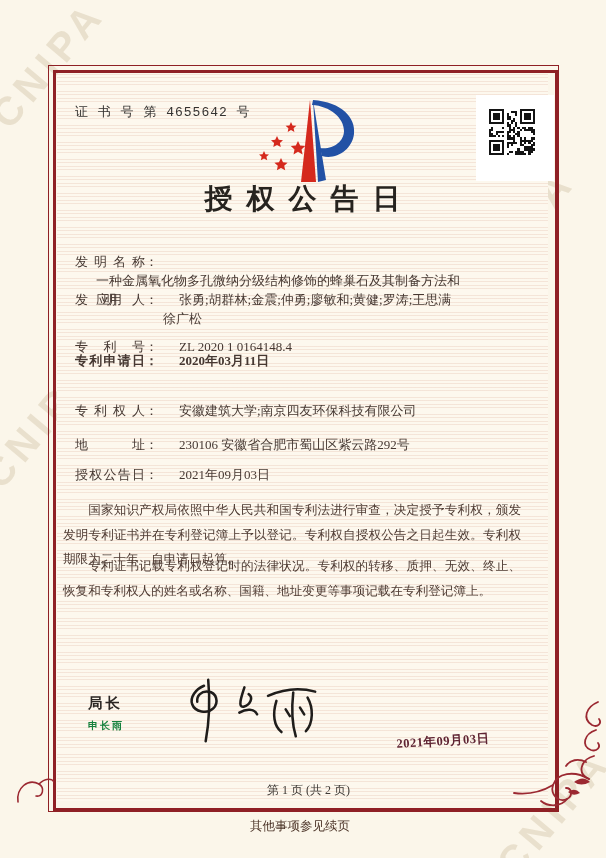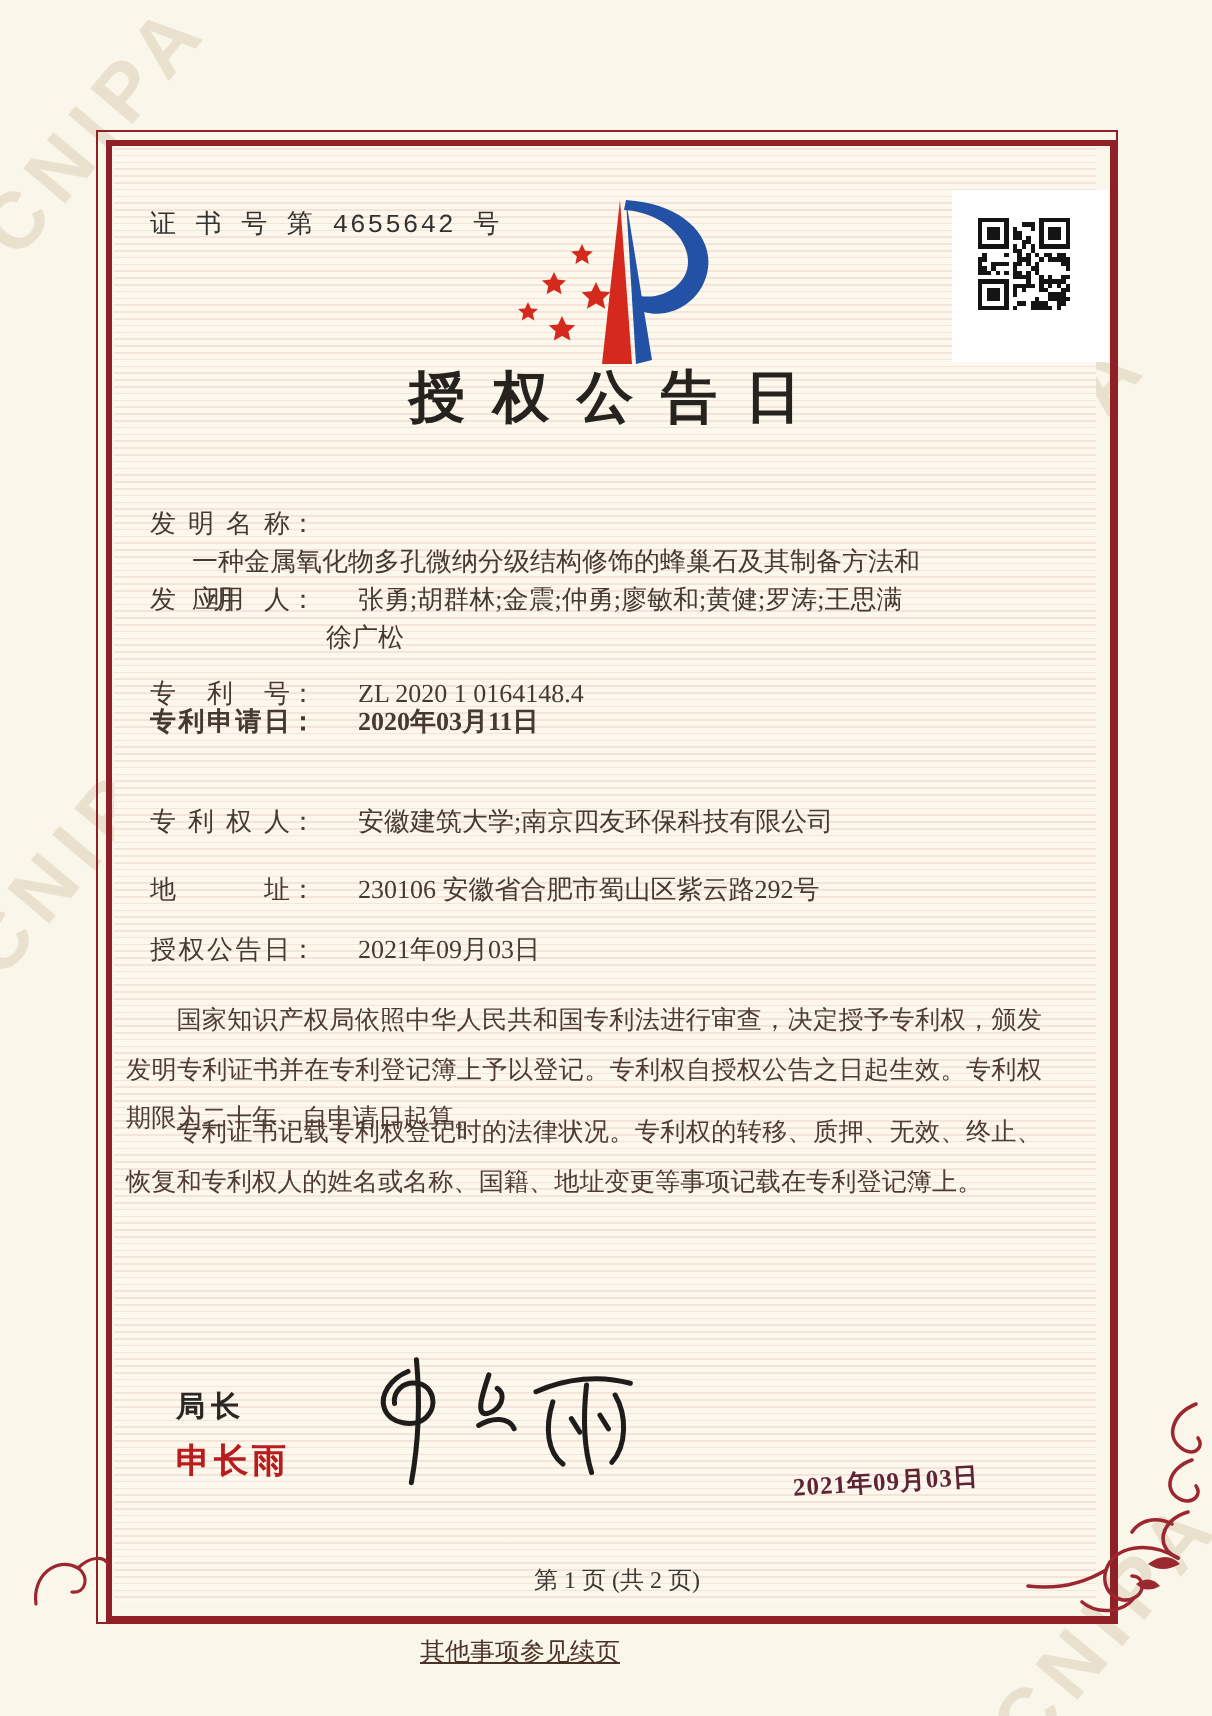--- a/index.html
+++ b/index.html
@@ -41,32 +41,32 @@
       vertical-align:top;}
   .fcolon{vertical-align:top;}
   .fvalue{display:inline-block;margin-left:21px;vertical-align:top;max-width:375px;}
   .fvalue2{display:block;margin-left:88px;}
   .subfield{position:absolute;left:237px;top:0;white-space:nowrap;}
 
   .para{left:63px;width:458px;font-size:12.6px;color:#4e3b33;line-height:1.95;
       text-align:justify;text-indent:2em;}
 
   #signer-title{left:88px;top:694px;font-size:14.5px;font-weight:600;color:#2b2724;letter-spacing:3px;}
-  #signer-name{left:88px;top:719px;font-size:17px;font-weight:600;color:#b91c1c;letter-spacing:2px;}
+  #signer-name{left:88px;top:719px;font-size:10px;font-weight:600;color:#15803d;letter-spacing:2px;}
   #signature{left:172px;top:672px;width:160px;height:78px;}
 
   #seal{left:369px;top:656px;width:132px;height:132px;opacity:0.93;}
   #seal-date{left:381px;top:733px;width:124px;text-align:center;font-size:12.5px;font-weight:bold;
       color:#5f2433;letter-spacing:0.5px;transform:rotate(-3.5deg);z-index:5;}
 
   #flourish{left:508px;top:698px;width:96px;height:112px;}
   #flourish-bl{left:14px;top:770px;width:40px;height:38px;}
 
   #page-no{left:190px;top:782px;width:160px;text-align:right;font-size:12px;color:#3d3834;}
-  #footer-note{left:210px;top:818px;width:140px;text-align:left;font-size:12.5px;color:#4a3226;text-decoration:underline;}
+  #footer-note{left:210px;top:818px;width:140px;text-align:right;font-size:12.5px;color:#4a3226;}
 </style>
 </head>
 <body>
 
 <div id="page">
 
   <div class="wm" style="left:-28px;top:42px;">CNIPA</div>
   <div class="wm" style="left:212px;top:128px;">CNIPA</div>
   <div class="wm" style="left:442px;top:210px;">CNIPA</div>
   <div class="wm" style="left:-36px;top:402px;">CNIPA</div>

